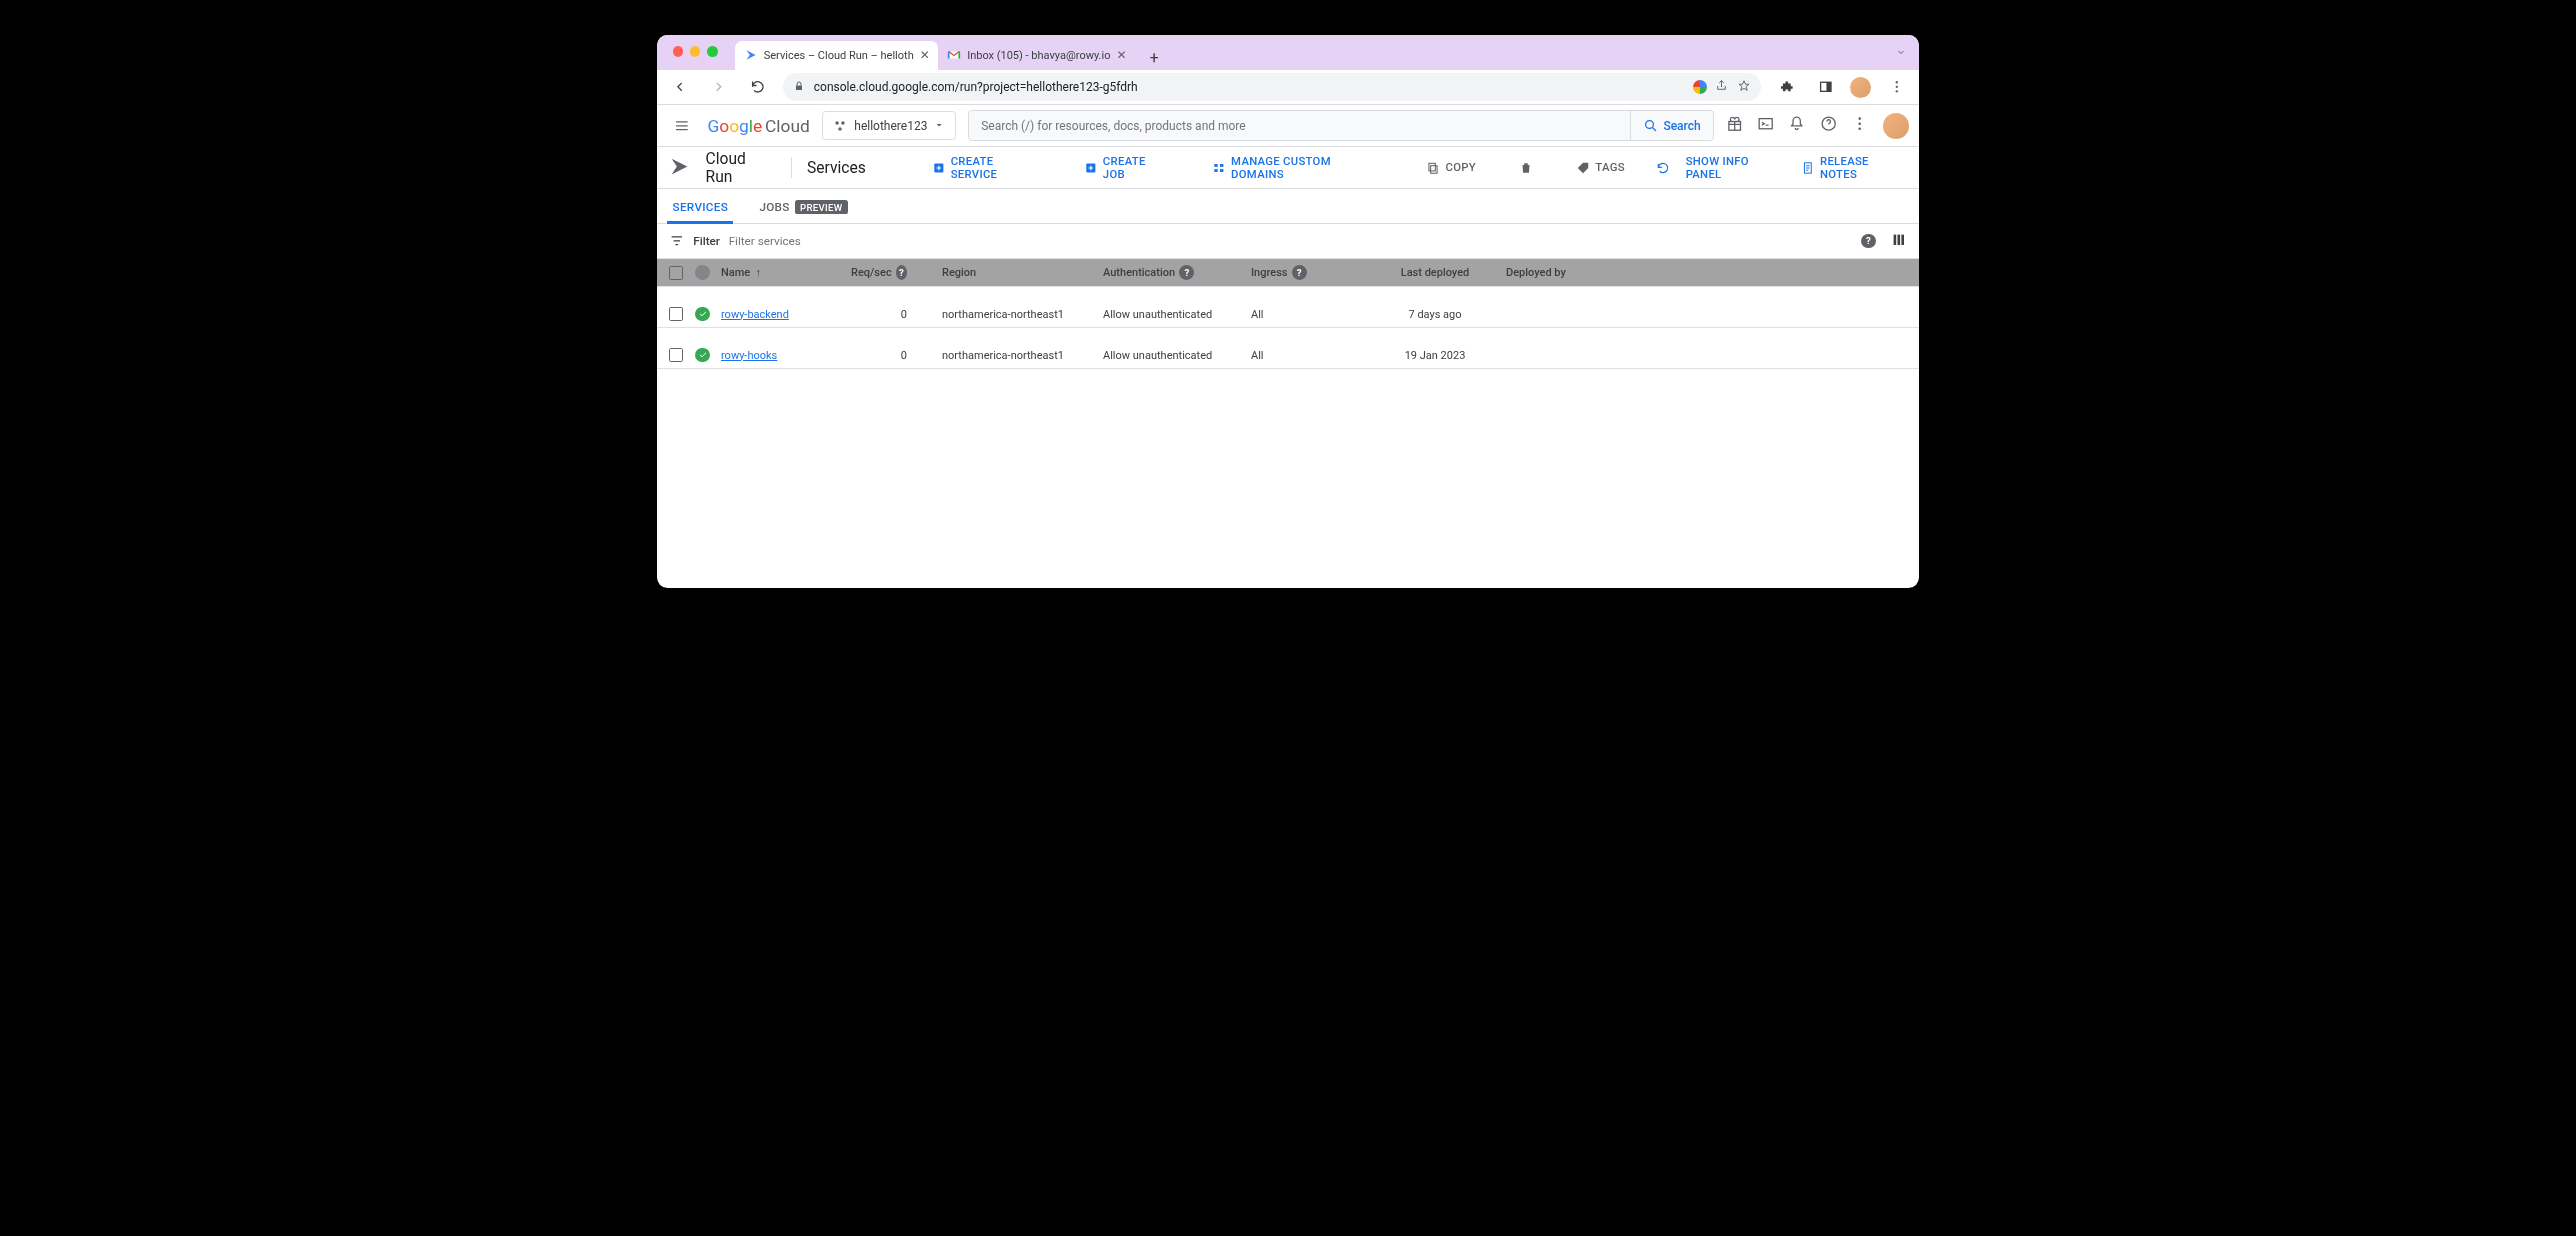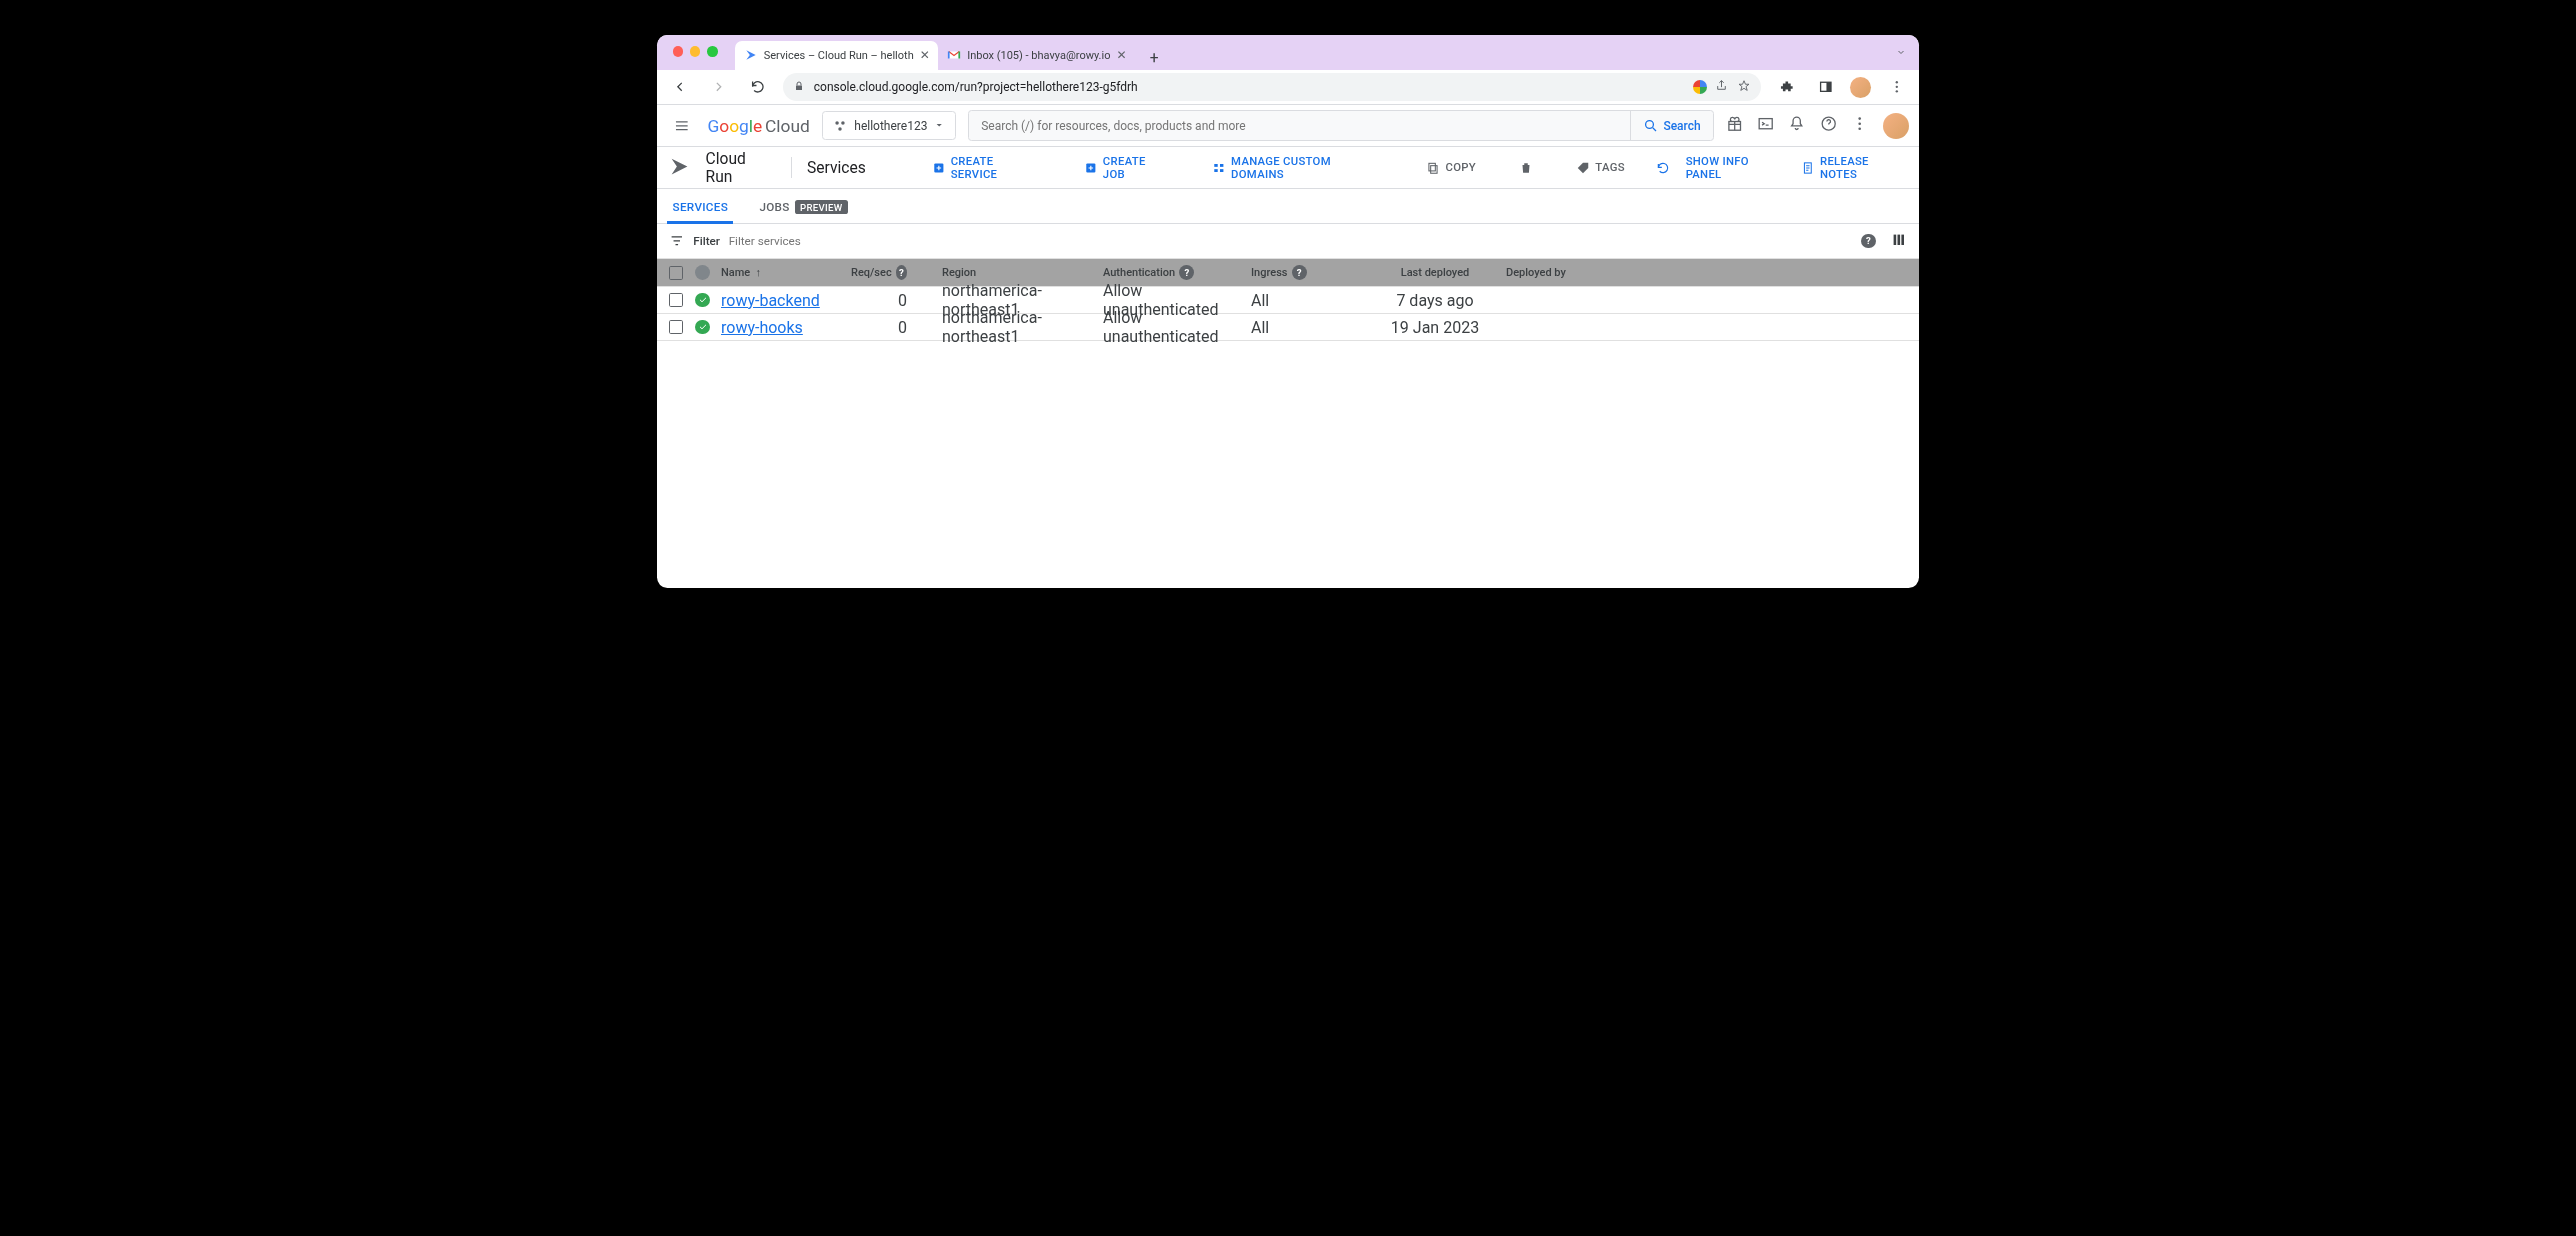--- a/index.html
+++ b/index.html
@@ -49,21 +49,21 @@
 .subtab.active { color: #1a73e8; }
 .subtab.active::after { content: ''; position: absolute; left: 0; right: 0; bottom: -0.9px; height: 2.6px; background: #1a73e8; }
 .badge { background: #5f6368; color: #fff; font-size: 9.6px; padding: 1.7px 5.2px; border-radius: 2.6px; }
 .filterbar { height: 35px; border-bottom: 0.9px solid #e0e0e0; display: flex; align-items: center; padding: 0 12px; gap: 8.7px; }
 .filterbar .flabel { font-size: 11.7px; font-weight: 500; color: #3c4043; }
 .filterbar input { border: none; font-size: 11.7px; color: #80868b; outline: none; flex: 1; }
 .filterbar .right { display: flex; gap: 15.6px; color: #3c4043; align-items: center; }
 .helpcircle { width: 14.8px; height: 14.8px; border-radius: 50%; background: #5f6368; color: #fff; font-size: 9.6px; display: inline-flex; align-items: center; justify-content: center; font-weight: bold; }
 .table { width: 100%; }
 .thead { height: 28px; background: #a3a3a3; border-bottom: 0.9px solid #e0e0e0; display: flex; align-items: center; padding: 0 12px; font-size: 11px; font-weight: 500; color: #3c4043; }
-.trow { height: 27px; border-bottom: 0.9px solid #e0e0e0; display: flex; align-items: center; padding: 0 12px; font-size: 16px; color: #3c4043; }
+.trow { height: 27px; border-bottom: 0.9px solid #e0e0e0; display: flex; align-items: center; padding: 0 12px; font-size: 11px; color: #3c4043; margin-top: 14px; }
 .col-cb { width: 26px; }
 .col-status { width: 26px; }
 .col-name { width: 130px; }
 .col-req { width: 91px; text-align: right; padding-right: 35px; }
 .col-region { width: 161px; }
 .col-auth { width: 148px; }
 .col-ingress { width: 113px; }
 .col-deployed { width: 142px; text-align: center; }
 .col-by { flex: 1; }
 .thead .col-auth, .thead .col-req, .thead .col-ingress { display: flex; align-items: center; gap: 4.3px; }

